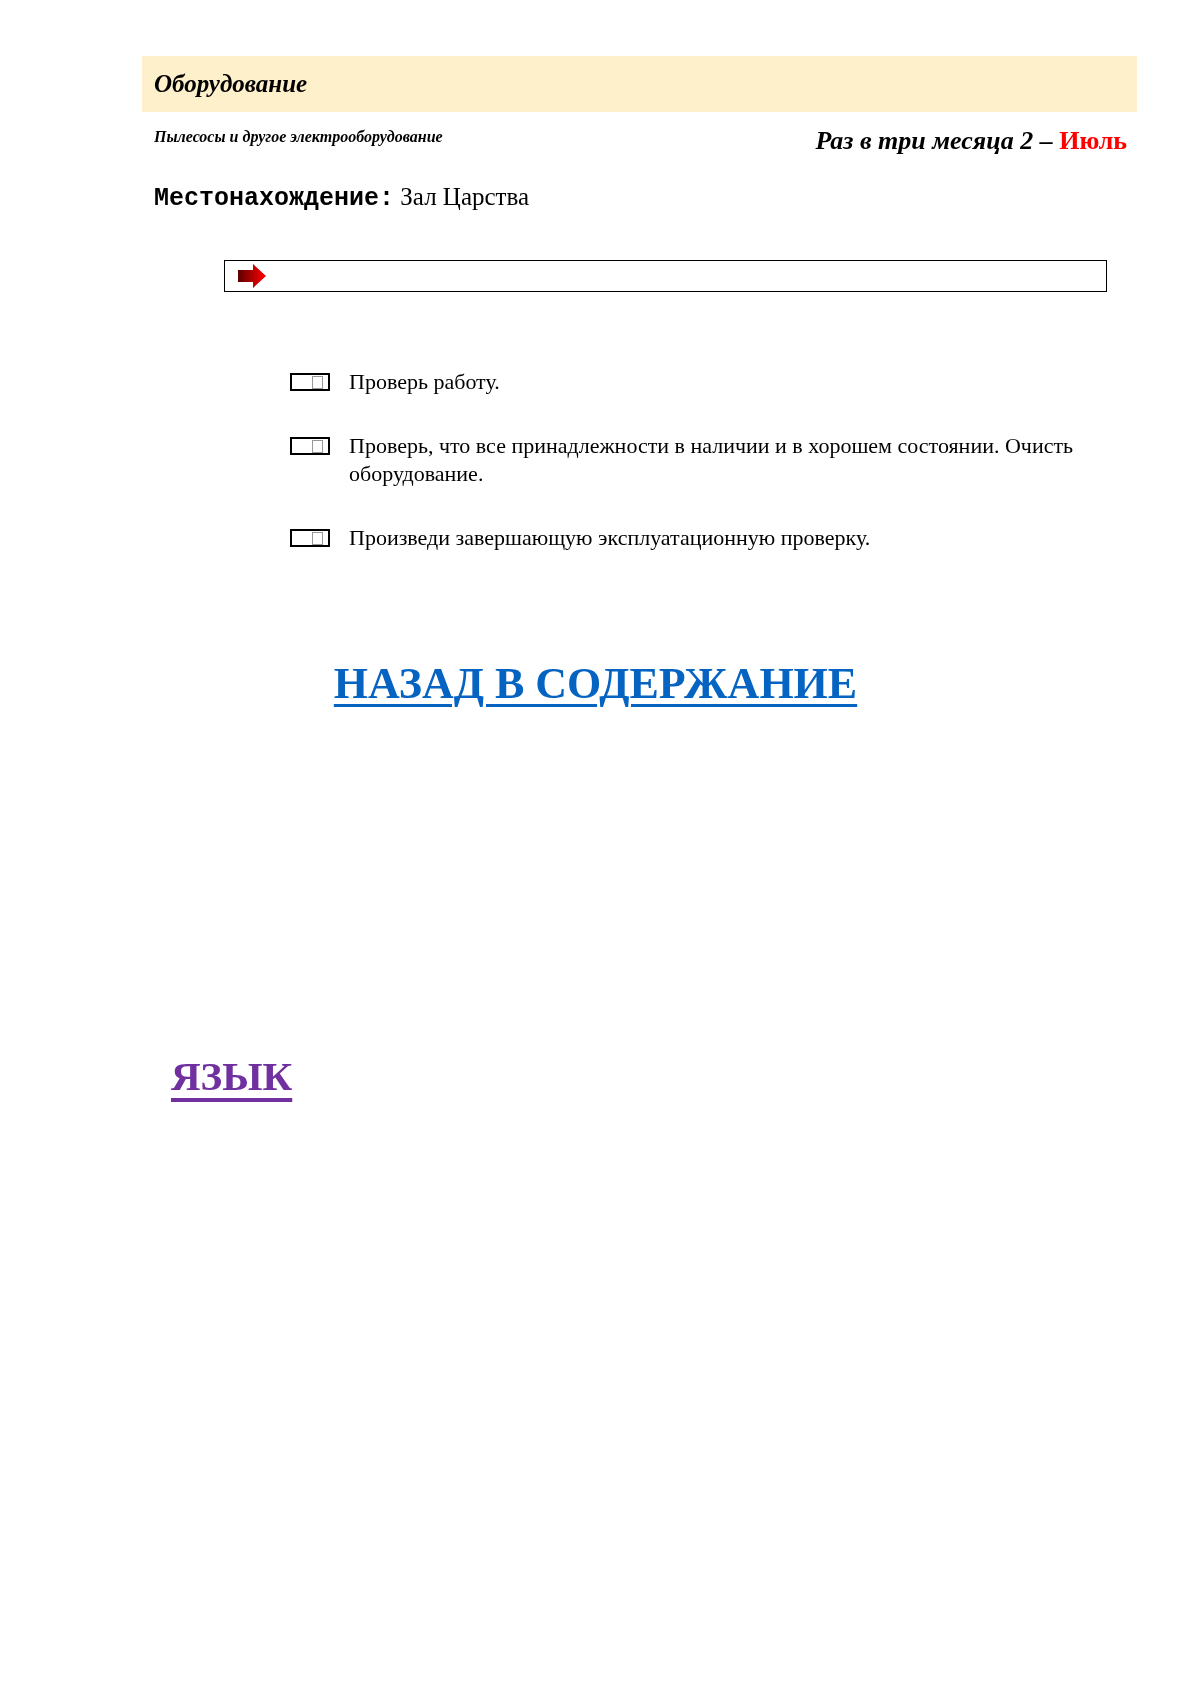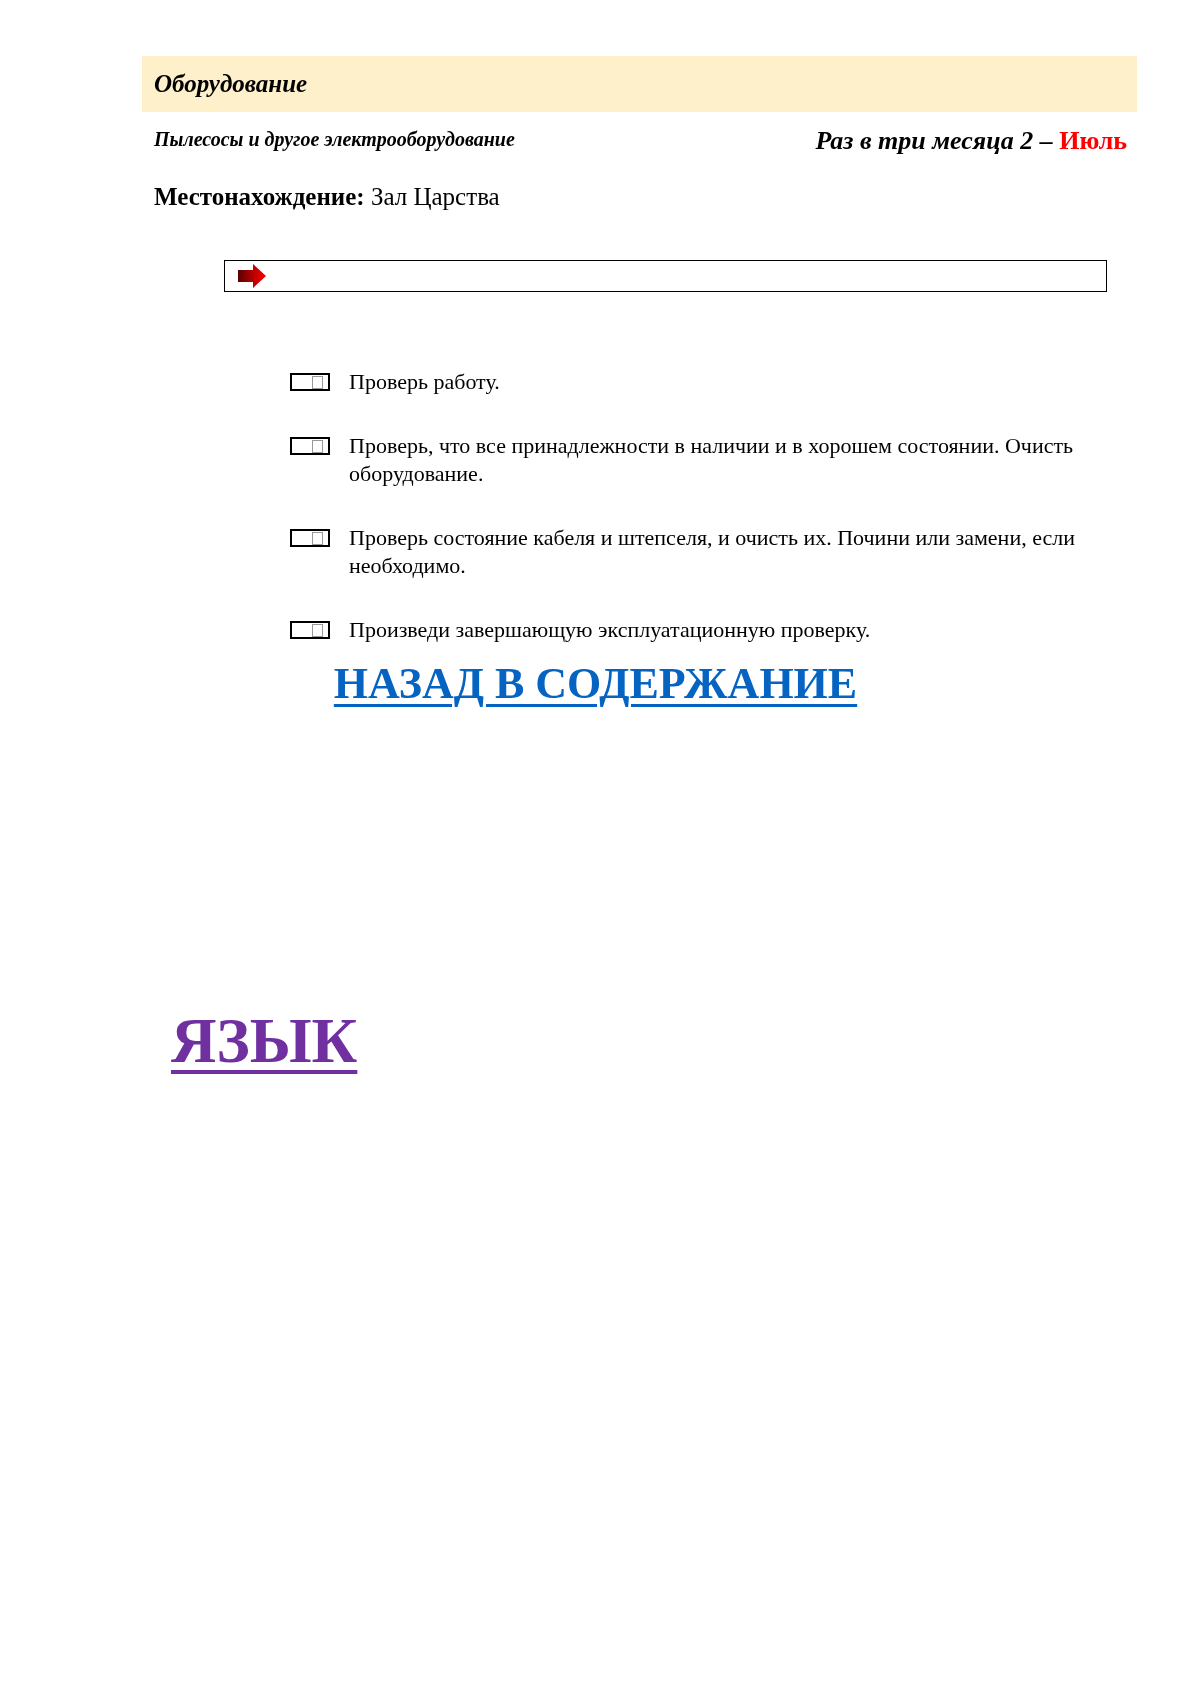--- a/index.html
+++ b/index.html
@@ -29,21 +29,21 @@
       top: 14px;
       font-size: 25px;
       font-weight: bold;
       font-style: italic;
       text-align: right;
     }
     .subtitle {
       position: absolute;
       left: 154px;
       top: 128px;
-      font-size: 20px;
+      font-size: 16px;
       font-weight: bold;
       font-style: italic;
     }
     .frequency {
       position: absolute;
       right: 64px;
       top: 126px;
       font-size: 26px;
       font-weight: bold;
       font-style: italic;
@@ -53,21 +53,21 @@
       color: #ff0000;
       font-style: normal;
       text-align: right;
     }
     .location {
       position: absolute;
       left: 154px;
       top: 183px;
       font-size: 25px;
     }
-    .location .label { font-weight: bold; }
+    .location .label { font-weight: bold; font-family: Liberation Mono, monospace; }
     .note-box {
       position: absolute;
       left: 224px;
       top: 260px;
       width: 883px;
       height: 32px;
       border: 1px solid #000;
       box-sizing: border-box;
     }
     .note-icon {
@@ -131,22 +131,22 @@
       font-weight: bold;
     }
     .back-link a {
       color: #0563c1;
       text-decoration-thickness: 3px;
       text-underline-offset: 6px;
     }
     .lang-link {
       position: absolute;
       left: 171px;
-      top: 1005px;
-      font-size: 63px;
+      top: 1052px;
+      font-size: 41px;
       font-weight: bold;
     }
     .lang-link a {
       color: #7030a0;
       text-decoration: underline;
       text-decoration-thickness: 4px;
       text-underline-offset: 8px;
     }
   </style>
 </head>
@@ -194,26 +194,20 @@
   </li>
   <li class="check-item">
     <span class="checkbox">
         <span class="inner"></span>
       </span>
   </li>
   <li class="check-item">
     <span class="checkbox">
         <span class="inner"></span>
       </span>
-    <span>Проверь состояние кабеля и штепселя, и очисть их. Почини или замени, если необходимо.</span>
-  </li>
-  <li class="check-item">
-    <span class="checkbox">
-        <span class="inner"></span>
-      </span>
     <span>Произведи завершающую эксплуатационную проверку.</span>
   </li>
 </ul>
 
 <div class="back-link">
   <a href="#">НАЗАД В СОДЕРЖАНИЕ</a>
 </div>
 
 <div class="lang-link">
   <a href="#">ЯЗЫК</a>

